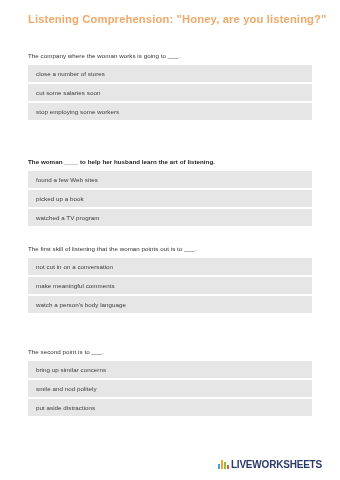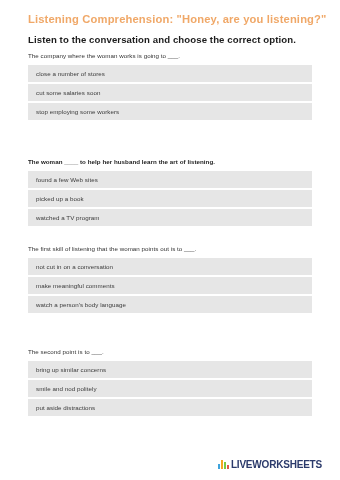--- a/index.html
+++ b/index.html
@@ -103,21 +103,20 @@
     letter-spacing: -0.2px;
   }
 </style>
 </head>
 <body>
 
 <div class="sheet">
 
   <div class="title">Listening Comprehension: "Honey, are you listening?"</div>
 
-  <div class="instruction">Listen to the conversation and choose the correct option.</div>
 
   <div class="q-block" style="top:52px;">
     <p class="q-text">The company where the woman works is going to ___.</p>
     <div class="options">
       <div class="option">close a number of stores</div>
       <div class="option">cut some salaries soon</div>
       <div class="option">stop employing some workers</div>
     </div>
   </div>
 

